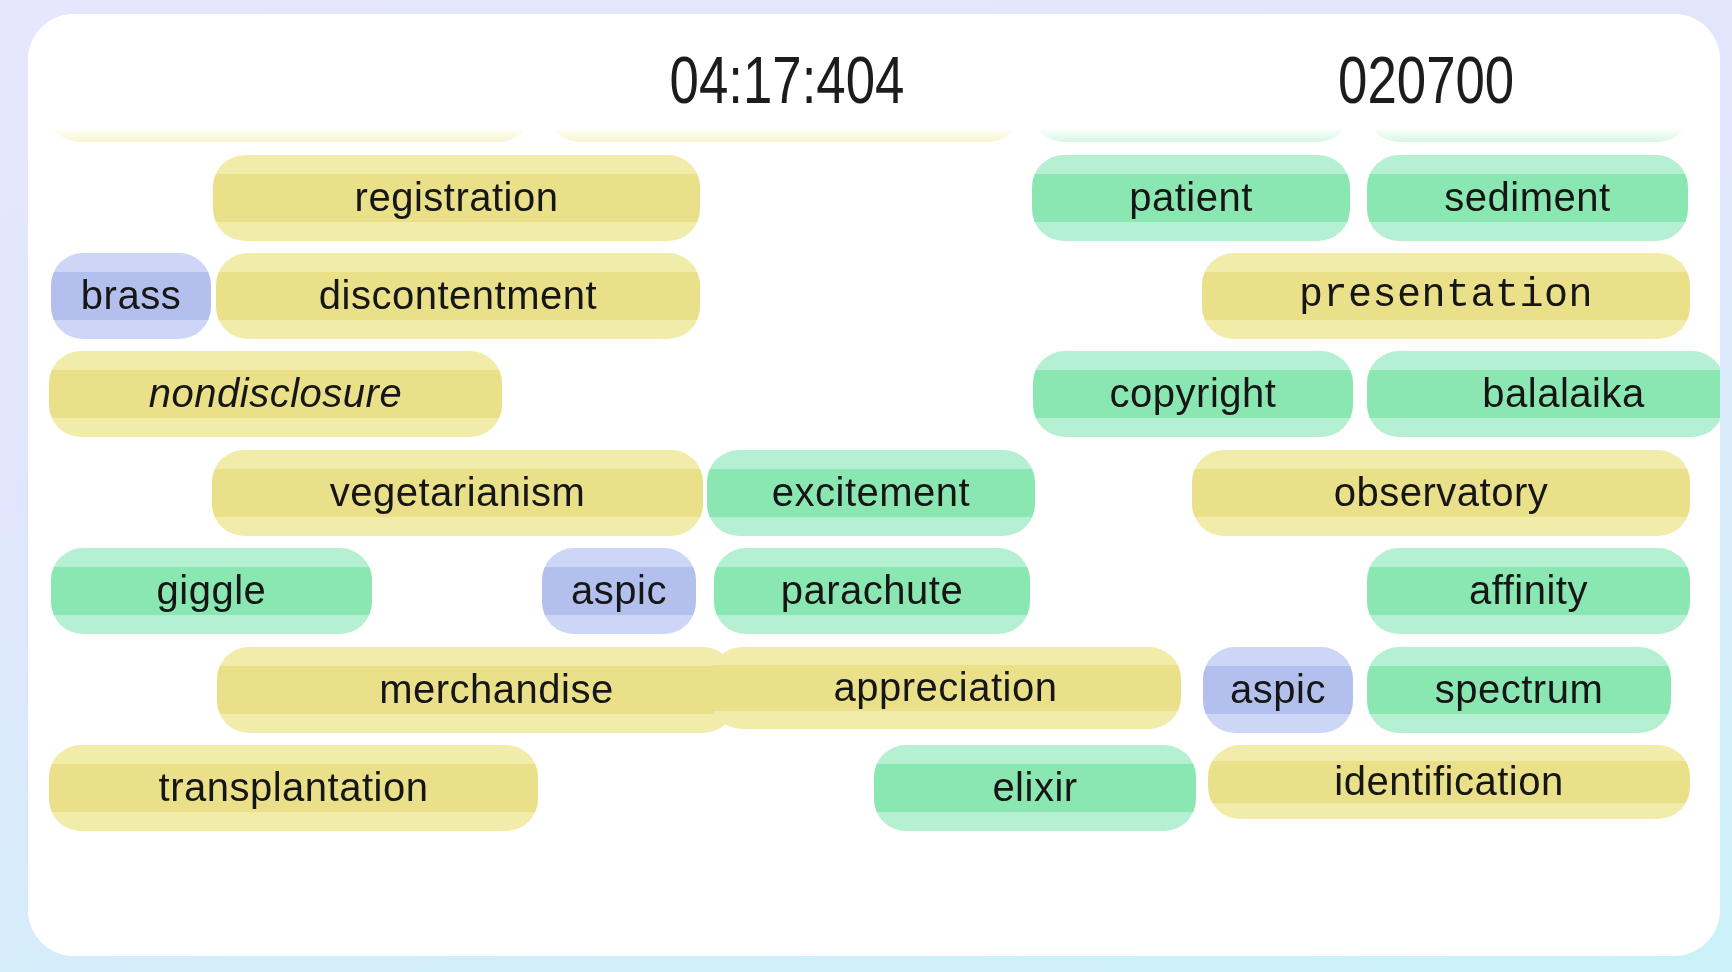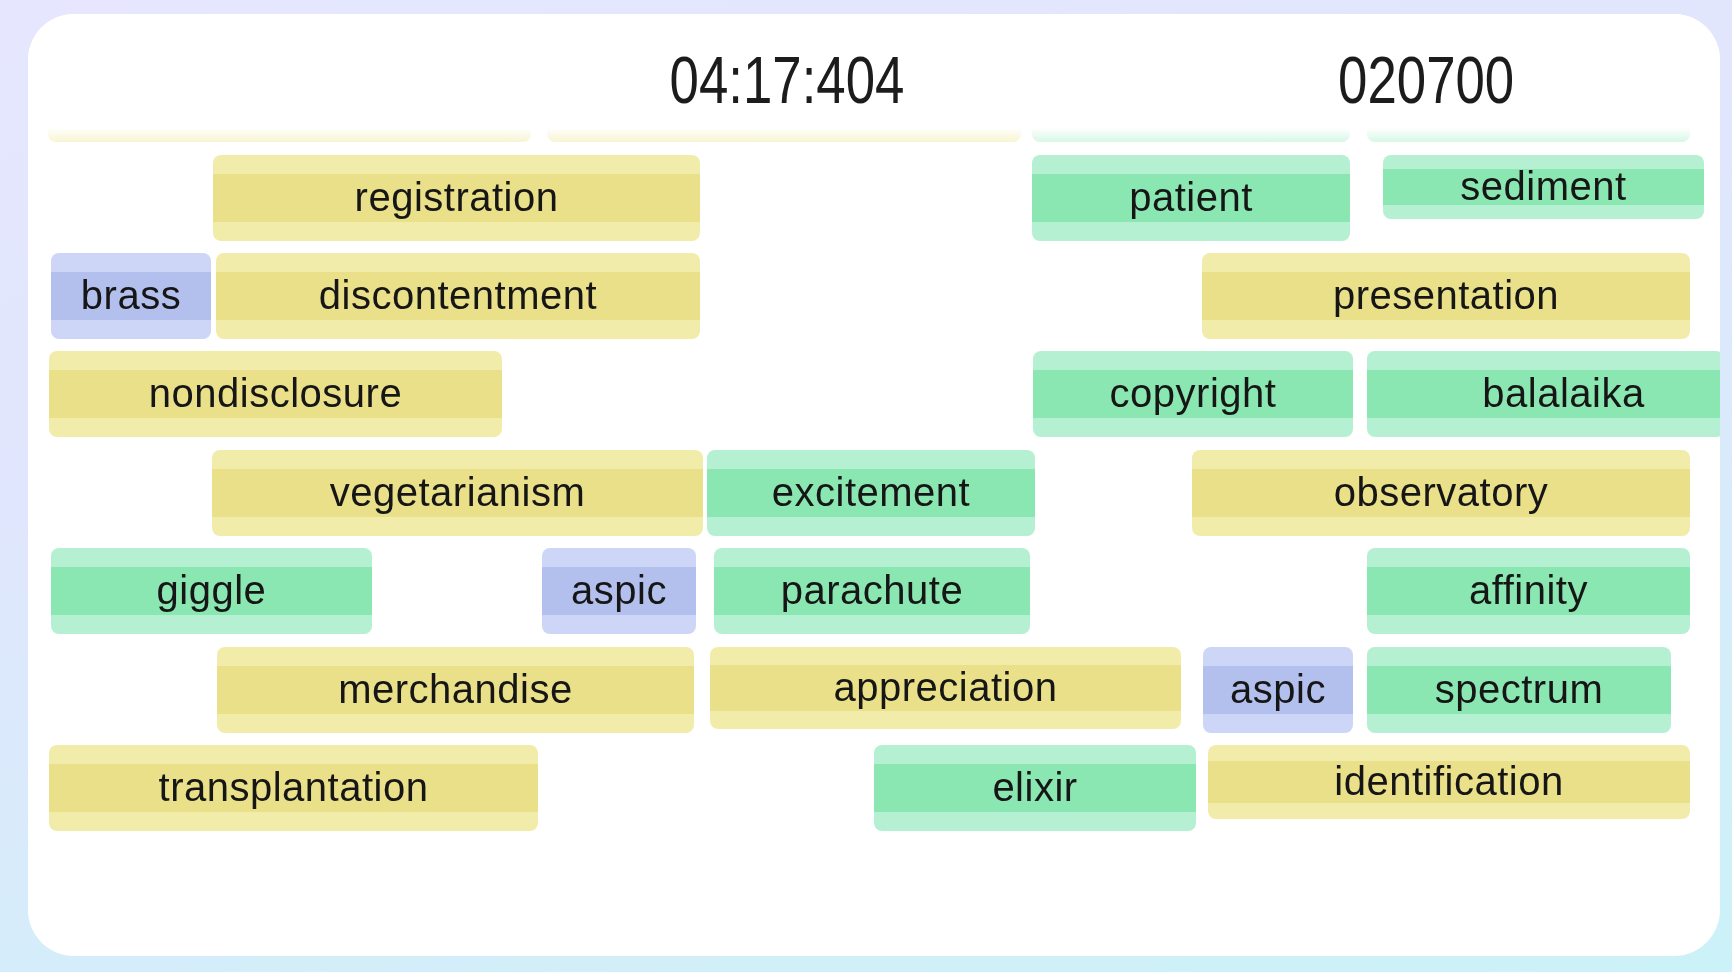--- a/index.html
+++ b/index.html
@@ -8,21 +8,21 @@
     font-family:"Liberation Sans",sans-serif;
     background:linear-gradient(168deg,#e6e7fe 0%,#e0e6fd 38%,#d6ecfa 70%,#cbf2f8 100%);
     position:relative;
   }
   .panel{
     position:absolute;left:28px;top:14px;width:1692px;height:942px;
     background:#ffffff;border-radius:46px;overflow:hidden;
   }
   .pill-layer{position:absolute;inset:0;}
   .pill{
-    position:absolute;height:86px;border-radius:8px;
+    position:absolute;height:86px;border-radius:32px;
     display:flex;align-items:center;justify-content:center;
     font-size:40px;letter-spacing:0.5px;color:#161616;
     cursor:pointer;user-select:none;
   }
   .pill span{transform:translateY(-1px);}
   .header-fade{
     position:absolute;left:0;top:0;width:100%;height:142px;
     background:linear-gradient(to bottom,#ffffff 0px,#ffffff 114px,rgba(255,255,255,0) 140px);
     pointer-events:none;
   }
@@ -53,33 +53,33 @@
       </div>
       <div class="pill" style="left: 1339px; top: 42px; width: 323px; height: 86px; background: linear-gradient(rgb(180, 240, 209) 0px, rgb(180, 240, 209) 22%, rgb(138, 231, 177) 22%, rgb(138, 231, 177) 78%, rgb(180, 240, 209) 78%, rgb(180, 240, 209) 100%); color: rgb(22, 22, 22);">
         <span></span>
       </div>
       <div class="pill" style="left: 185px; top: 141px; width: 487px; height: 86px; background: linear-gradient(rgb(242, 236, 170) 0px, rgb(242, 236, 170) 22%, rgb(233, 224, 137) 22%, rgb(233, 224, 137) 78%, rgb(242, 236, 170) 78%, rgb(242, 236, 170) 100%); color: rgb(22, 22, 22);">
         <span>registration</span>
       </div>
       <div class="pill" style="left: 1004px; top: 141px; width: 318px; height: 86px; background: linear-gradient(rgb(180, 240, 209) 0px, rgb(180, 240, 209) 22%, rgb(138, 231, 177) 22%, rgb(138, 231, 177) 78%, rgb(180, 240, 209) 78%, rgb(180, 240, 209) 100%); color: rgb(22, 22, 22);">
         <span>patient</span>
       </div>
-      <div class="pill" style="left: 1339px; top: 141px; width: 321px; height: 64px; background: linear-gradient(rgb(180, 240, 209) 0px, rgb(180, 240, 209) 22%, rgb(138, 231, 177) 22%, rgb(138, 231, 177) 78%, rgb(180, 240, 209) 78%, rgb(180, 240, 209) 100%); color: rgb(22, 22, 22); margin-left: 16px;">
+      <div class="pill" style="left: 1339px; top: 141px; width: 321px; height: 86px; background: linear-gradient(rgb(180, 240, 209) 0px, rgb(180, 240, 209) 22%, rgb(138, 231, 177) 22%, rgb(138, 231, 177) 78%, rgb(180, 240, 209) 78%, rgb(180, 240, 209) 100%); color: rgb(22, 22, 22);">
         <span>sediment</span>
       </div>
       <div class="pill" style="left: 23px; top: 239px; width: 160px; height: 86px; background: linear-gradient(rgb(205, 214, 246) 0px, rgb(205, 214, 246) 22%, rgb(179, 192, 238) 22%, rgb(179, 192, 238) 78%, rgb(205, 214, 246) 78%, rgb(205, 214, 246) 100%); color: rgb(22, 22, 22);">
         <span>brass</span>
       </div>
       <div class="pill" style="left: 188px; top: 239px; width: 484px; height: 86px; background: linear-gradient(rgb(242, 236, 170) 0px, rgb(242, 236, 170) 22%, rgb(233, 224, 137) 22%, rgb(233, 224, 137) 78%, rgb(242, 236, 170) 78%, rgb(242, 236, 170) 100%); color: rgb(22, 22, 22);">
         <span>discontentment</span>
       </div>
-      <div class="pill" style="left: 1174px; top: 239px; width: 488px; height: 86px; background: linear-gradient(rgb(242, 236, 170) 0px, rgb(242, 236, 170) 22%, rgb(233, 224, 137) 22%, rgb(233, 224, 137) 78%, rgb(242, 236, 170) 78%, rgb(242, 236, 170) 100%); color: rgb(22, 22, 22);">
+      <div class="pill" style="left: 1174px; top: 239px; width: 488px; height: 86px; background: linear-gradient(rgb(242, 236, 170) 0px, rgb(242, 236, 170) 22%, rgb(233, 224, 137) 22%, rgb(233, 224, 137) 78%, rgb(242, 236, 170) 78%, rgb(242, 236, 170) 100%); color: rgb(22, 22, 22); font-family: Liberation Mono, monospace;">
         <span>presentation</span>
       </div>
-      <div class="pill" style="left: 21px; top: 337px; width: 453px; height: 86px; background: linear-gradient(rgb(242, 236, 170) 0px, rgb(242, 236, 170) 22%, rgb(233, 224, 137) 22%, rgb(233, 224, 137) 78%, rgb(242, 236, 170) 78%, rgb(242, 236, 170) 100%); color: rgb(22, 22, 22);">
+      <div class="pill" style="left: 21px; top: 337px; width: 453px; height: 86px; background: linear-gradient(rgb(242, 236, 170) 0px, rgb(242, 236, 170) 22%, rgb(233, 224, 137) 22%, rgb(233, 224, 137) 78%, rgb(242, 236, 170) 78%, rgb(242, 236, 170) 100%); color: rgb(22, 22, 22); font-style: italic;">
         <span>nondisclosure</span>
       </div>
       <div class="pill" style="left: 1005px; top: 337px; width: 320px; height: 86px; background: linear-gradient(rgb(180, 240, 209) 0px, rgb(180, 240, 209) 22%, rgb(138, 231, 177) 22%, rgb(138, 231, 177) 78%, rgb(180, 240, 209) 78%, rgb(180, 240, 209) 100%); color: rgb(22, 22, 22);">
         <span>copyright</span>
       </div>
       <div class="pill" style="left: 1339px; top: 337px; width: 321px; height: 86px; background: linear-gradient(rgb(180, 240, 209) 0px, rgb(180, 240, 209) 22%, rgb(138, 231, 177) 22%, rgb(138, 231, 177) 78%, rgb(180, 240, 209) 78%, rgb(180, 240, 209) 100%); color: rgb(22, 22, 22); padding-left: 36px;">
         <span>balalaika</span>
       </div>
       <div class="pill" style="left: 184px; top: 436px; width: 491px; height: 86px; background: linear-gradient(rgb(242, 236, 170) 0px, rgb(242, 236, 170) 22%, rgb(233, 224, 137) 22%, rgb(233, 224, 137) 78%, rgb(242, 236, 170) 78%, rgb(242, 236, 170) 100%); color: rgb(22, 22, 22);">
         <span>vegetarianism</span>
@@ -95,21 +95,21 @@
       </div>
       <div class="pill" style="left: 514px; top: 534px; width: 154px; height: 86px; background: linear-gradient(rgb(205, 214, 246) 0px, rgb(205, 214, 246) 22%, rgb(179, 192, 238) 22%, rgb(179, 192, 238) 78%, rgb(205, 214, 246) 78%, rgb(205, 214, 246) 100%); color: rgb(22, 22, 22);">
         <span>aspic</span>
       </div>
       <div class="pill" style="left: 686px; top: 534px; width: 316px; height: 86px; background: linear-gradient(rgb(180, 240, 209) 0px, rgb(180, 240, 209) 22%, rgb(138, 231, 177) 22%, rgb(138, 231, 177) 78%, rgb(180, 240, 209) 78%, rgb(180, 240, 209) 100%); color: rgb(22, 22, 22);">
         <span>parachute</span>
       </div>
       <div class="pill" style="left: 1339px; top: 534px; width: 323px; height: 86px; background: linear-gradient(rgb(180, 240, 209) 0px, rgb(180, 240, 209) 22%, rgb(138, 231, 177) 22%, rgb(138, 231, 177) 78%, rgb(180, 240, 209) 78%, rgb(180, 240, 209) 100%); color: rgb(22, 22, 22);">
         <span>affinity</span>
       </div>
-      <div class="pill" style="left: 189px; top: 633px; width: 477px; height: 86px; background: linear-gradient(rgb(242, 236, 170) 0px, rgb(242, 236, 170) 22%, rgb(233, 224, 137) 22%, rgb(233, 224, 137) 78%, rgb(242, 236, 170) 78%, rgb(242, 236, 170) 100%); color: rgb(22, 22, 22);">
+      <div class="pill" style="left: 189px; top: 633px; width: 477px; height: 86px; background: linear-gradient(rgb(242, 236, 170) 0px, rgb(242, 236, 170) 22%, rgb(233, 224, 137) 22%, rgb(233, 224, 137) 78%, rgb(242, 236, 170) 78%, rgb(242, 236, 170) 100%); color: rgb(22, 22, 22); padding-left: 41px;">
         <span>merchandise</span>
       </div>
       <div class="pill" style="left: 682px; top: 633px; width: 471px; height: 82px; background: linear-gradient(rgb(242, 236, 170) 0px, rgb(242, 236, 170) 22%, rgb(233, 224, 137) 22%, rgb(233, 224, 137) 78%, rgb(242, 236, 170) 78%, rgb(242, 236, 170) 100%); color: rgb(22, 22, 22);">
         <span>appreciation</span>
       </div>
       <div class="pill" style="left: 1175px; top: 633px; width: 150px; height: 86px; background: linear-gradient(rgb(205, 214, 246) 0px, rgb(205, 214, 246) 22%, rgb(179, 192, 238) 22%, rgb(179, 192, 238) 78%, rgb(205, 214, 246) 78%, rgb(205, 214, 246) 100%); color: rgb(22, 22, 22);">
         <span>aspic</span>
       </div>
       <div class="pill" style="left: 1339px; top: 633px; width: 304px; height: 86px; background: linear-gradient(rgb(180, 240, 209) 0px, rgb(180, 240, 209) 22%, rgb(138, 231, 177) 22%, rgb(138, 231, 177) 78%, rgb(180, 240, 209) 78%, rgb(180, 240, 209) 100%); color: rgb(22, 22, 22);">
         <span>spectrum</span>

